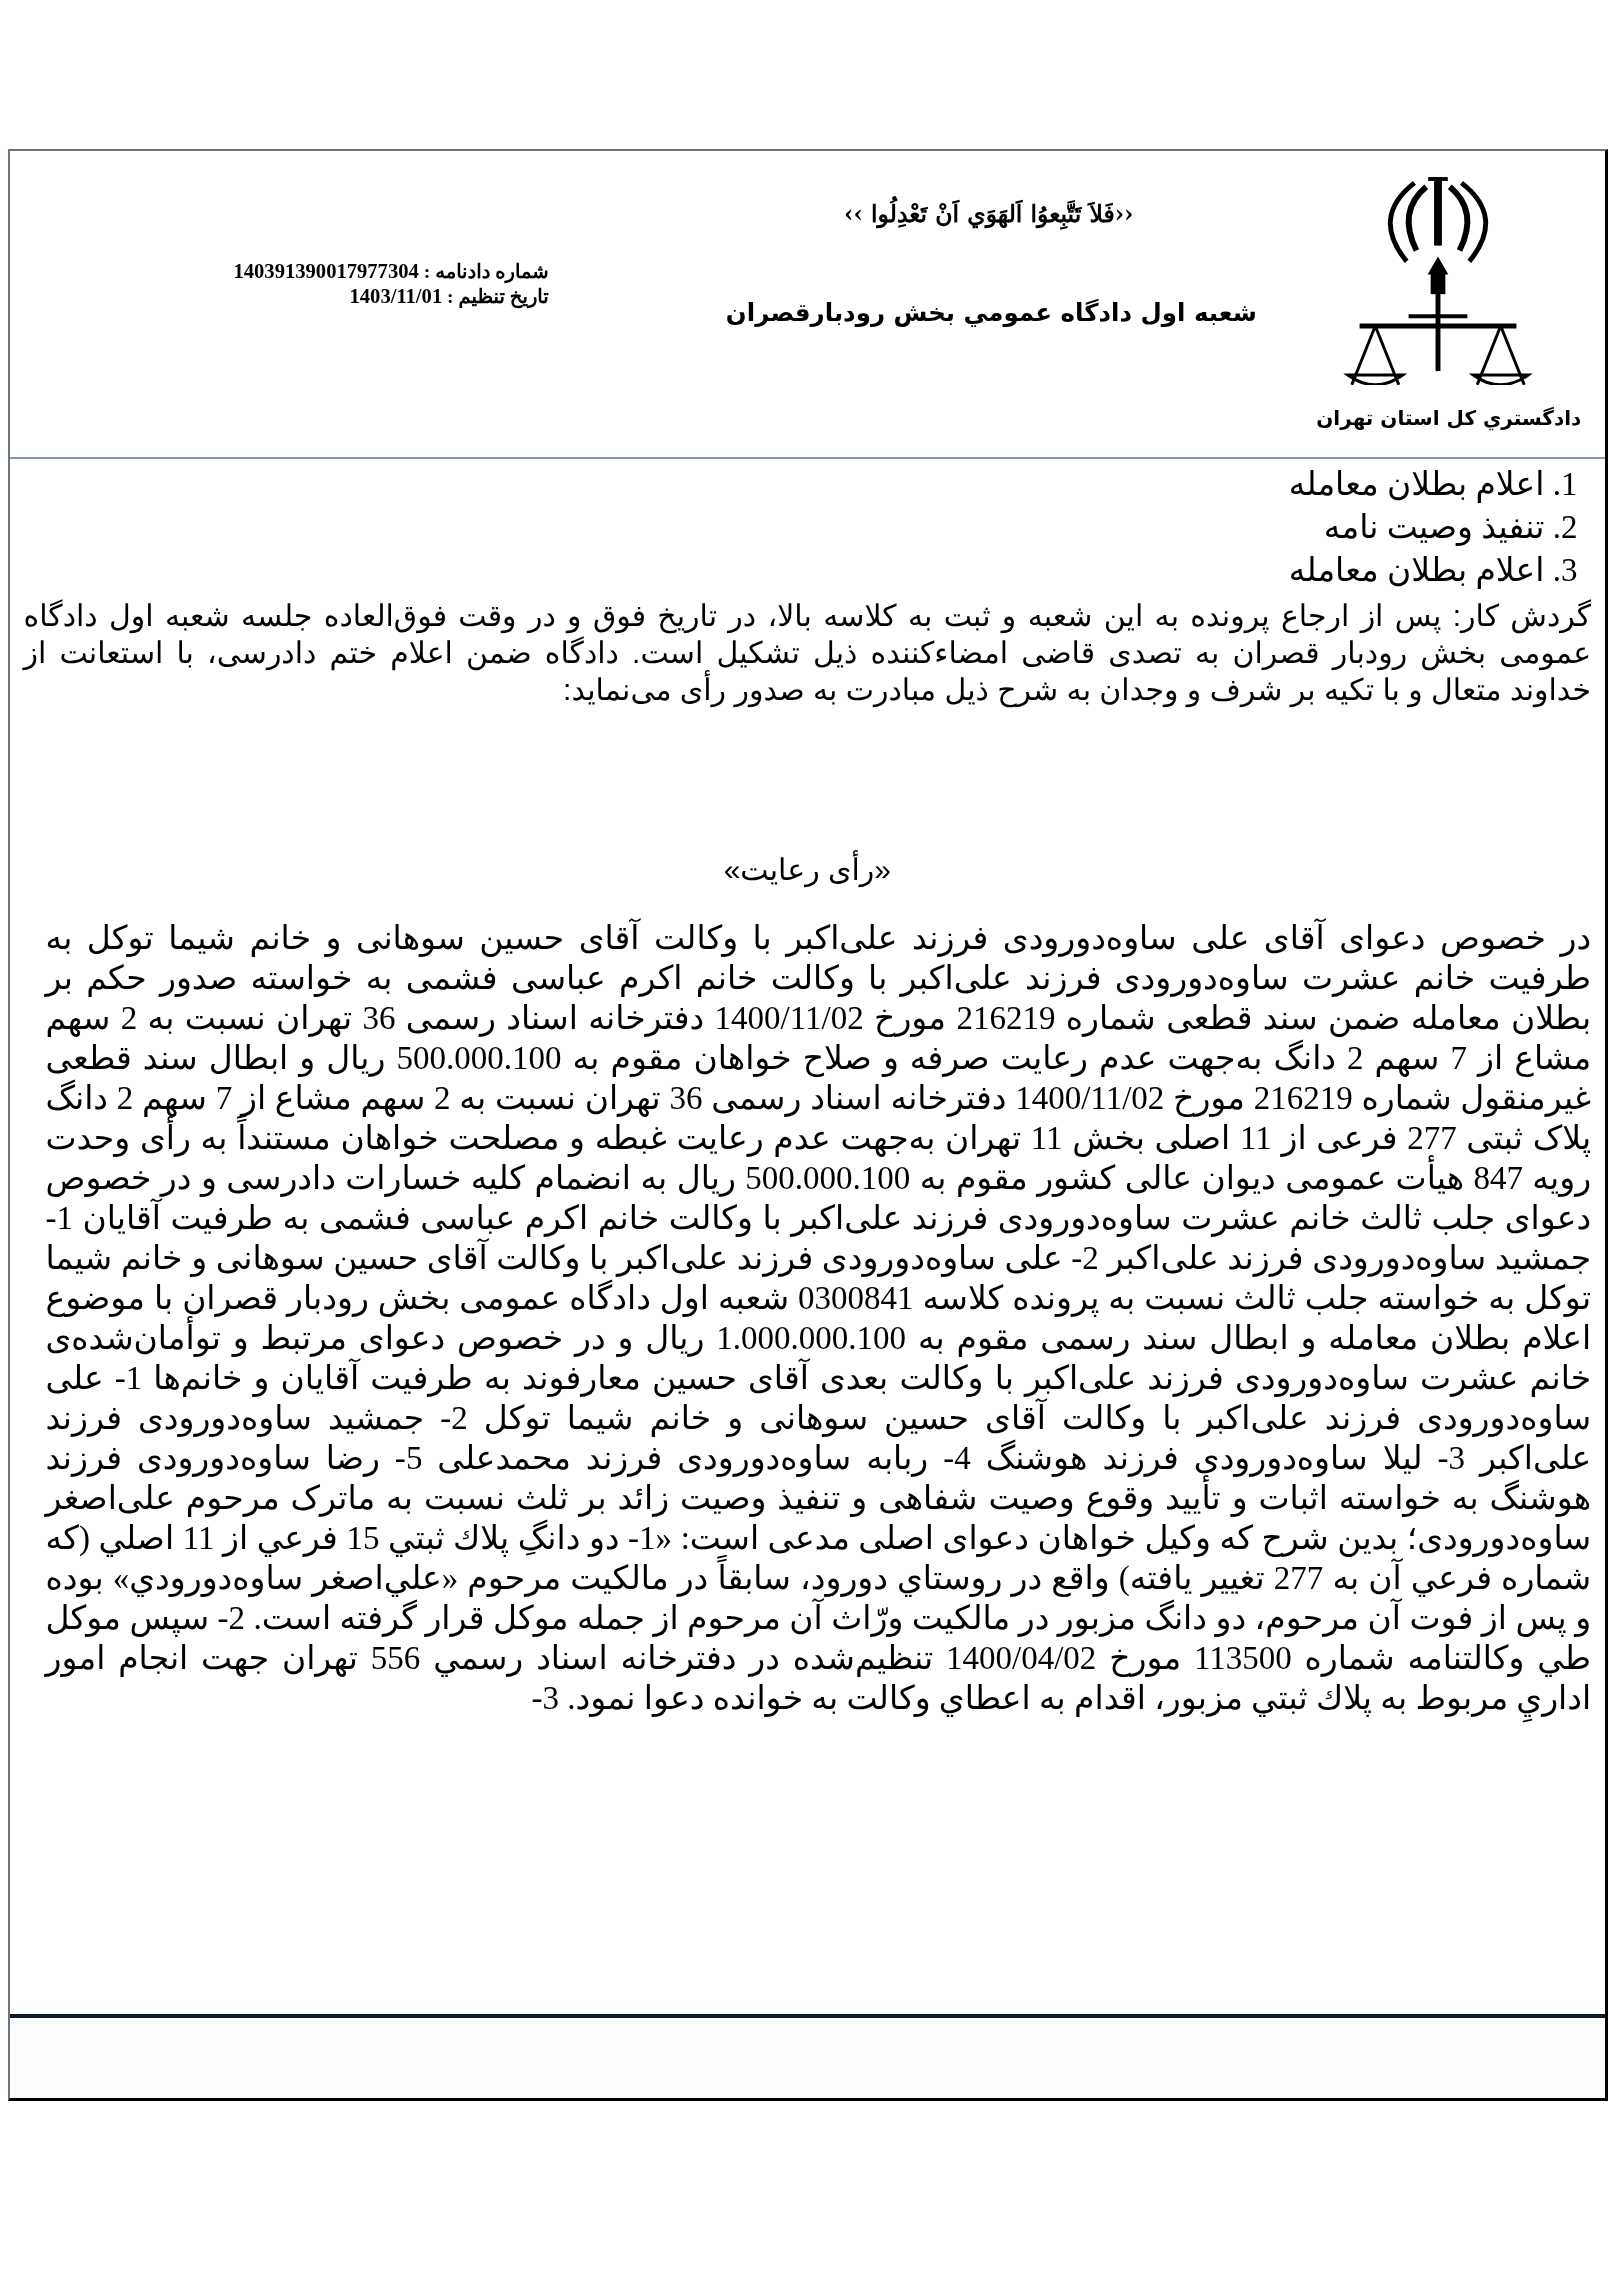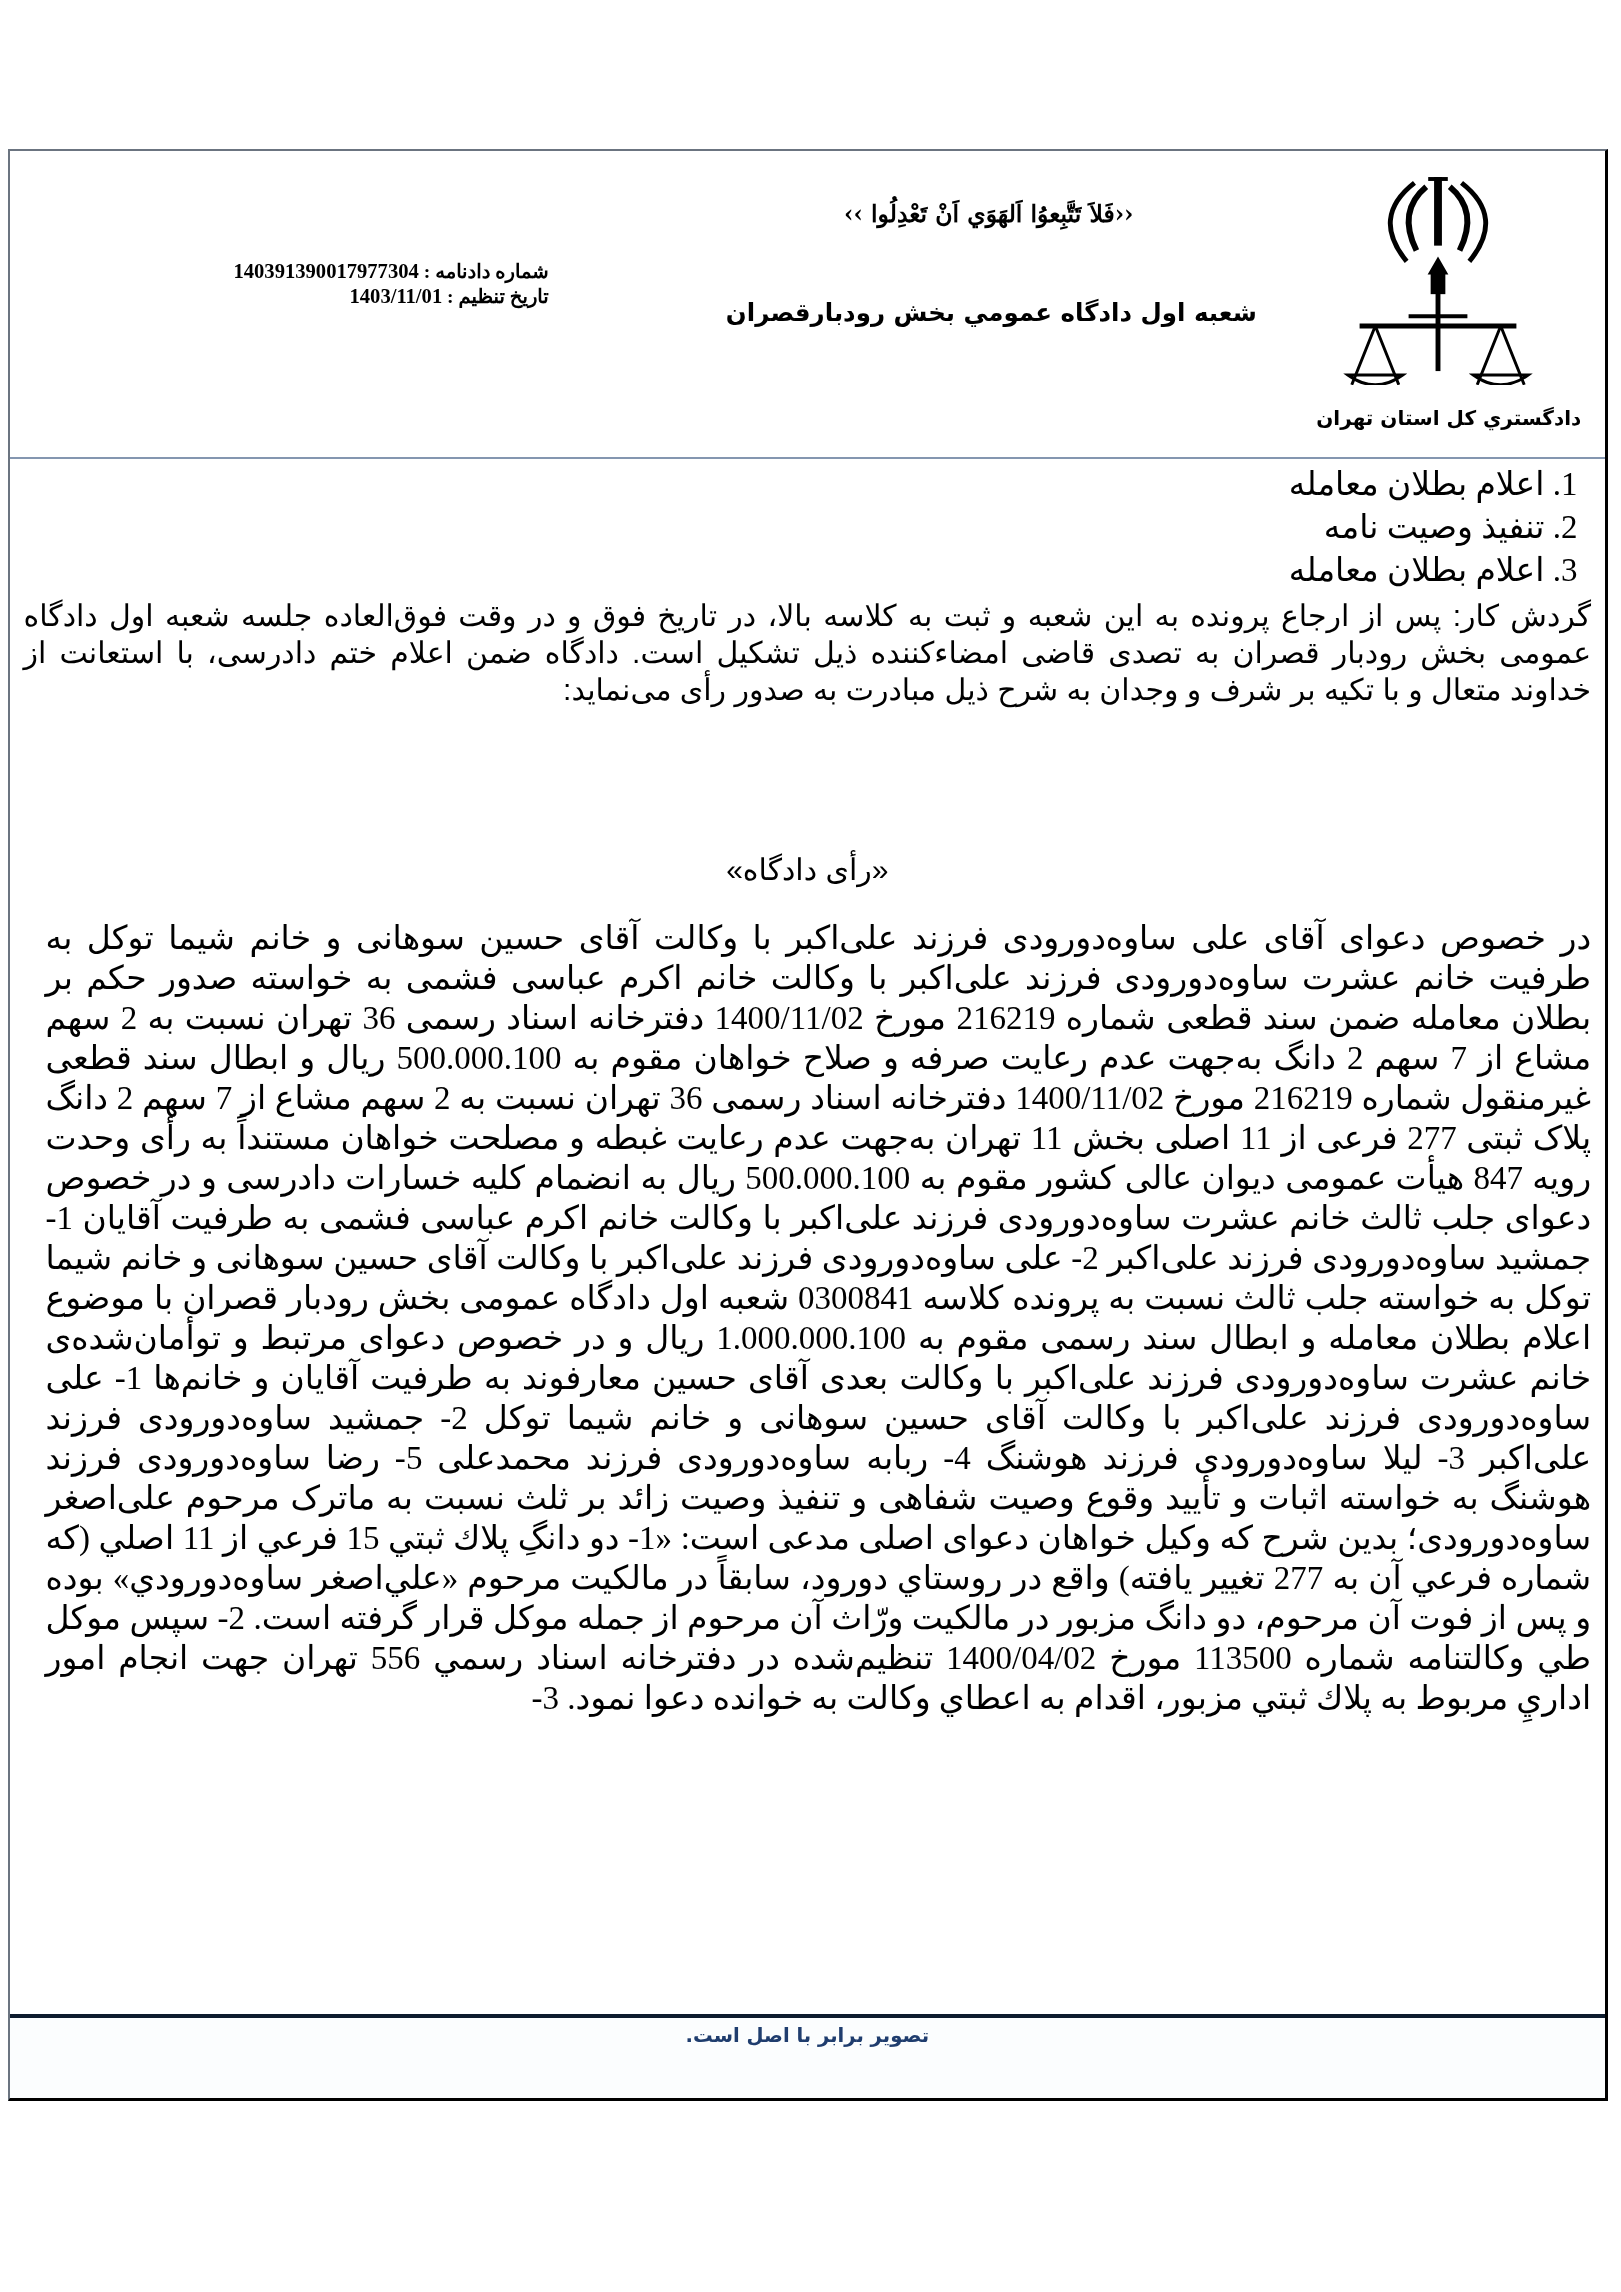--- a/index.html
+++ b/index.html
@@ -70,21 +70,20 @@
   </div>
 
   <ul class="subjects">
     <li><span class="n">1.</span> <span>اعلام بطلان معامله</span></li>
     <li><span class="n">2.</span> <span>تنفیذ وصیت نامه</span></li>
     <li><span class="n">3.</span> <span>اعلام بطلان معامله</span></li>
   </ul>
 
   <div class="body-block">گردش کار: پس از ارجاع پرونده به این شعبه و ثبت به کلاسه بالا، در تاریخ فوق و در وقت فوق‌العاده جلسه شعبه اول دادگاه عمومی بخش رودبار قصران به تصدی قاضی امضاءکننده ذیل تشکیل است. دادگاه ضمن اعلام ختم دادرسی، با استعانت از خداوند متعال و با تکیه بر شرف و وجدان به شرح ذیل مبادرت به صدور رأی می‌نماید:</div>
 
-  <div class="verdict-head">«رأی دادگاه»</div>
+  <div class="verdict-head">«رأی رعایت»</div>
 
   <div class="verdict">در خصوص دعوای آقای علی ساوه‌دورودی فرزند علی‌اکبر با وکالت آقای حسین سوهانی و خانم شیما توکل به طرفیت خانم عشرت ساوه‌دورودی فرزند علی‌اکبر با وکالت خانم اکرم عباسی فشمی به خواسته صدور حکم بر بطلان معامله ضمن سند قطعی شماره 216219 مورخ 1400/11/02 دفترخانه اسناد رسمی 36 تهران نسبت به 2 سهم مشاع از 7 سهم 2 دانگ به‌جهت عدم رعایت صرفه و صلاح خواهان مقوم به 500.000.100 ریال و ابطال سند قطعی غیرمنقول شماره 216219 مورخ 1400/11/02 دفترخانه اسناد رسمی 36 تهران نسبت به 2 سهم مشاع از 7 سهم 2 دانگ پلاک ثبتی 277 فرعی از 11 اصلی بخش 11 تهران به‌جهت عدم رعایت غبطه و مصلحت خواهان مستنداً به رأی وحدت رویه 847 هیأت عمومی دیوان عالی کشور مقوم به 500.000.100 ریال به انضمام کلیه خسارات دادرسی و در خصوص دعوای جلب ثالث خانم عشرت ساوه‌دورودی فرزند علی‌اکبر با وکالت خانم اکرم عباسی فشمی به طرفیت آقایان 1- جمشید ساوه‌دورودی فرزند علی‌اکبر 2- علی ساوه‌دورودی فرزند علی‌اکبر با وکالت آقای حسین سوهانی و خانم شیما توکل به خواسته جلب ثالث نسبت به پرونده کلاسه 0300841 شعبه اول دادگاه عمومی بخش رودبار قصران با موضوع اعلام بطلان معامله و ابطال سند رسمی مقوم به 1.000.000.100 ریال و در خصوص دعوای مرتبط و توأمان‌شده‌ی خانم عشرت ساوه‌دورودی فرزند علی‌اکبر با وکالت بعدی آقای حسین معارفوند به طرفیت آقایان و خانم‌ها 1- علی ساوه‌دورودی فرزند علی‌اکبر با وکالت آقای حسین سوهانی و خانم شیما توکل 2- جمشید ساوه‌دورودی فرزند علی‌اکبر 3- لیلا ساوه‌دورودی فرزند هوشنگ 4- ربابه ساوه‌دورودی فرزند محمدعلی 5- رضا ساوه‌دورودی فرزند هوشنگ به خواسته اثبات و تأیید وقوع وصیت شفاهی و تنفیذ وصیت زائد بر ثلث نسبت به ماترک مرحوم علی‌اصغر ساوه‌دورودی؛ بدین شرح که وکیل خواهان دعوای اصلی مدعی است: «1- دو دانگِ پلاك ثبتي 15 فرعي از 11 اصلي (كه شماره فرعي آن به 277 تغيير يافته) واقع در روستاي دورود، سابقاً در مالكيت مرحوم «علي‌اصغر ساوه‌دورودي» بوده و پس از فوت آن مرحوم، دو دانگ مزبور در مالكيت ورّاث آن مرحوم از جمله موكل قرار گرفته است. 2- سپس موكل طي وكالتنامه شماره 113500 مورخ 1400/04/02 تنظيم‌شده در دفترخانه اسناد رسمي 556 تهران جهت انجام امور اداريِ مربوط به پلاك ثبتي مزبور، اقدام به اعطاي وكالت به خوانده دعوا نمود. 3-</div>
 
   <div class="footer">
-    <div class="copy">تصوير برابر با اصل است.</div>
   </div>
 </div>
 
 
 </body></html>

